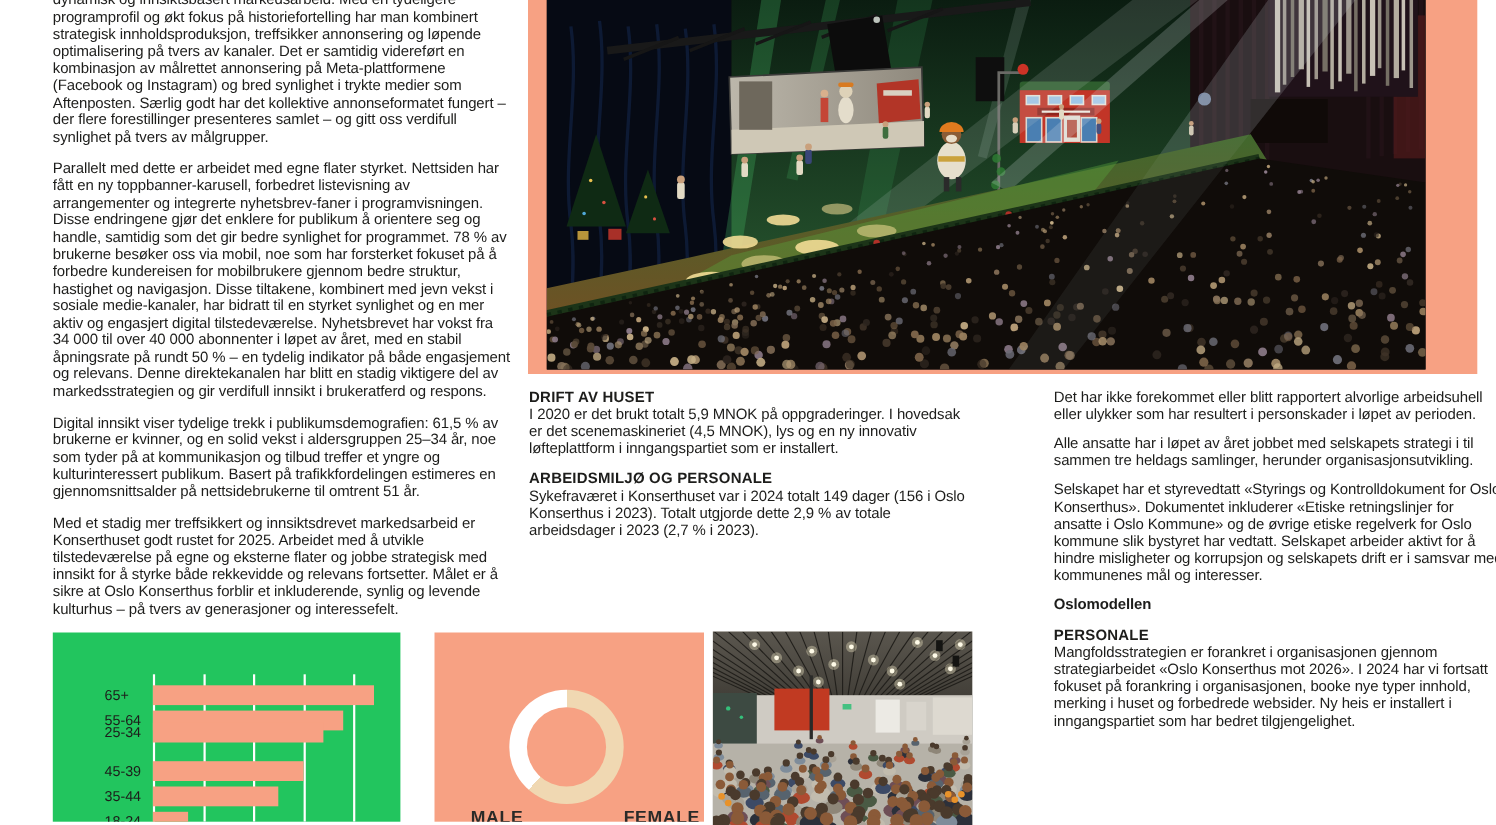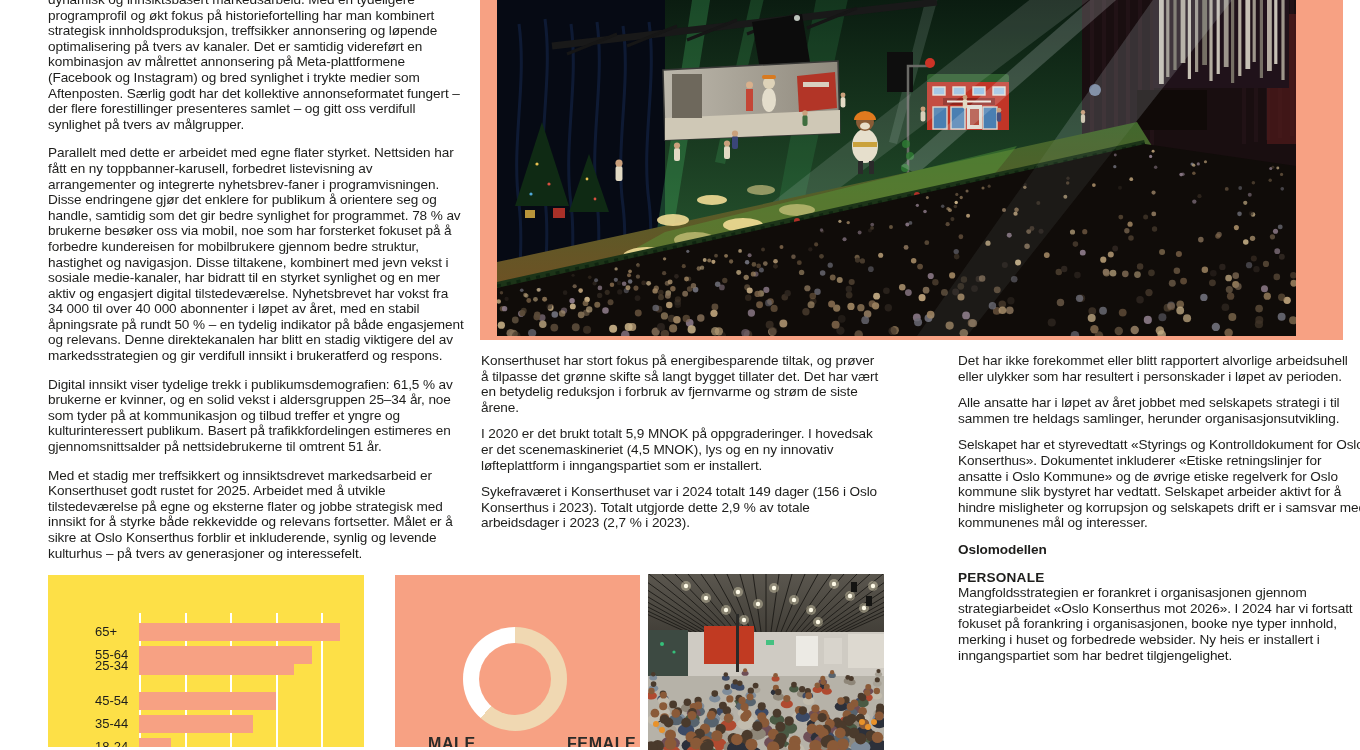--- a/index.html
+++ b/index.html
@@ -11,21 +11,21 @@
   .col .h.first{margin-top:0;}
   .col .sub{font-weight:700;margin:0;}
   .left{left:48px;top:-8px;width:416px;}
   .left p{margin-bottom:13px;}
   .mid{left:481px;top:353px;width:402px;}
   .right{left:958px;top:353px;width:410px;}
   .hero{position:absolute;left:480px;top:-6px;width:863px;height:346px;background:#f7a183;}
   .hero-photo{position:absolute;left:17px;top:0;width:799px;height:342px;overflow:hidden;background:#0b0b0a;}
   .hero-photo svg{display:block;width:100%;height:100%;}
   .chart-block{position:absolute;top:575px;height:172px;overflow:hidden;}
-  .bars{left:48px;width:316px;background:#fde047;}
+  .bars{left:48px;width:316px;background:#22c55e;}
   .gridline{position:absolute;top:38px;bottom:0;width:2px;background:#ffffff;}
   .bar-row{position:absolute;left:0;height:18px;}
   .bar-label{position:absolute;left:47px;top:1px;font-size:13px;color:#1d1d1b;}
   .bar{position:absolute;left:91px;top:0;height:18px;background:#f7a183;}
   .donutb{left:395px;width:245px;background:#f7a183;}
   .ring{position:absolute;left:68px;top:52px;width:104px;height:104px;border-radius:50%;}
   .hole{position:absolute;left:16px;top:16px;width:72px;height:72px;border-radius:50%;background:#f7a183;}
   .dlabel{position:absolute;top:160px;font-size:16px;font-weight:700;letter-spacing:.6px;color:#2a2a28;}
   .dlabel.male{left:33px;}
   .dlabel.female{left:172px;}
@@ -655,22 +655,23 @@
             <circle cx="701.2992045690771" cy="169.90953442056104" r="1.59115770024142" fill="#8c7a88" opacity="0.7951542470953428"></circle>
             <circle cx="140.9382078689523" cy="282.7125740587348" r="2.1323953797135364" fill="#857058" opacity="0.635782383568585"></circle>
             <circle cx="405.25295374938287" cy="293.2528664749641" r="3.2760208162191766" fill="#b49a74" opacity="0.8282794863102028"></circle>
           </g>
         <polygon points="660,0 740,0 470,342 420,342" fill="#cdd6da" opacity=".07"></polygon>
       </svg>
     </div>
   </div>
 
   <div class="col mid">
-    <p>Konserthuset har stort fokus på energibesparende tiltak, og prøver å tilpasse det grønne skifte så langt bygget tillater det. Det har vært en betydelig reduksjon i forbruk av fjernvarme og strøm de siste årene.</p>
+    <p class="h first">DRIFT AV HUSET</p>
     <p>I 2020 er det brukt totalt 5,9 MNOK på oppgraderinger. I hovedsak er det scenemaskineriet (4,5 MNOK), lys og en ny innovativ løfteplattform i inngangspartiet som er installert.</p>
+    <p class="h">ARBEIDSMILJØ OG PERSONALE</p>
     <p>Sykefraværet i Konserthuset var i 2024 totalt 149 dager (156 i Oslo Konserthus i 2023). Totalt utgjorde dette 2,9 % av totale arbeidsdager i 2023 (2,7 % i 2023).</p>
   </div>
 
   <div class="col right">
     <p>Det har ikke forekommet eller blitt rapportert alvorlige arbeidsuhell eller ulykker som har resultert i personskader i løpet av perioden.</p>
     <p>Alle ansatte har i løpet av året jobbet med selskapets strategi i til sammen tre heldags samlinger, herunder organisasjonsutvikling.</p>
     <p>Selskapet har et styrevedtatt «Styrings og Kontrolldokument for Oslo Konserthus». Dokumentet inkluderer «Etiske retningslinjer for ansatte i Oslo Kommune» og de øvrige etiske regelverk for Oslo kommune slik bystyret har vedtatt. Selskapet arbeider aktivt for å hindre misligheter og korrupsjon og selskapets drift er i samsvar med kommunenes mål og interesser.</p>
     <p class="sub">Oslomodellen</p>
     <p class="h">PERSONALE</p>
     <p>Mangfoldsstrategien er forankret i organisasjonen gjennom strategiarbeidet «Oslo Konserthus mot 2026». I 2024 har vi fortsatt fokuset på forankring i organisasjonen, booke nye typer innhold, merking i huset og forbedrede websider. Ny heis er installert i inngangspartiet som har bedret tilgjengelighet.</p>
@@ -692,21 +693,21 @@
         </div>
         <div class="bar-row" style="top: 71px; width: 100%; text-align: right;">
           <span class="bar-label">55-64</span>
           <div class="bar" style="width: 173.28px; background: rgb(247, 161, 131);"></div>
         </div>
         <div class="bar-row" style="top: 82px; width: 100%;">
           <span class="bar-label">25-34</span>
           <div class="bar" style="width: 155.04px; background: rgb(247, 161, 131);"></div>
         </div>
         <div class="bar-row" style="top: 117px; width: 100%;">
-          <span class="bar-label">45-54</span>
+          <span class="bar-label">45-39</span>
           <div class="bar" style="width: 136.8px; background: rgb(247, 161, 131);"></div>
         </div>
         <div class="bar-row" style="top: 140px; width: 100%;">
           <span class="bar-label">35-44</span>
           <div class="bar" style="width: 114px; background: rgb(247, 161, 131);"></div>
         </div>
         <div class="bar-row" style="top: 163px; width: 100%;">
           <span class="bar-label">18-24</span>
           <div class="bar" style="width: 31.92px; background: rgb(247, 161, 131);"></div>
         </div>

